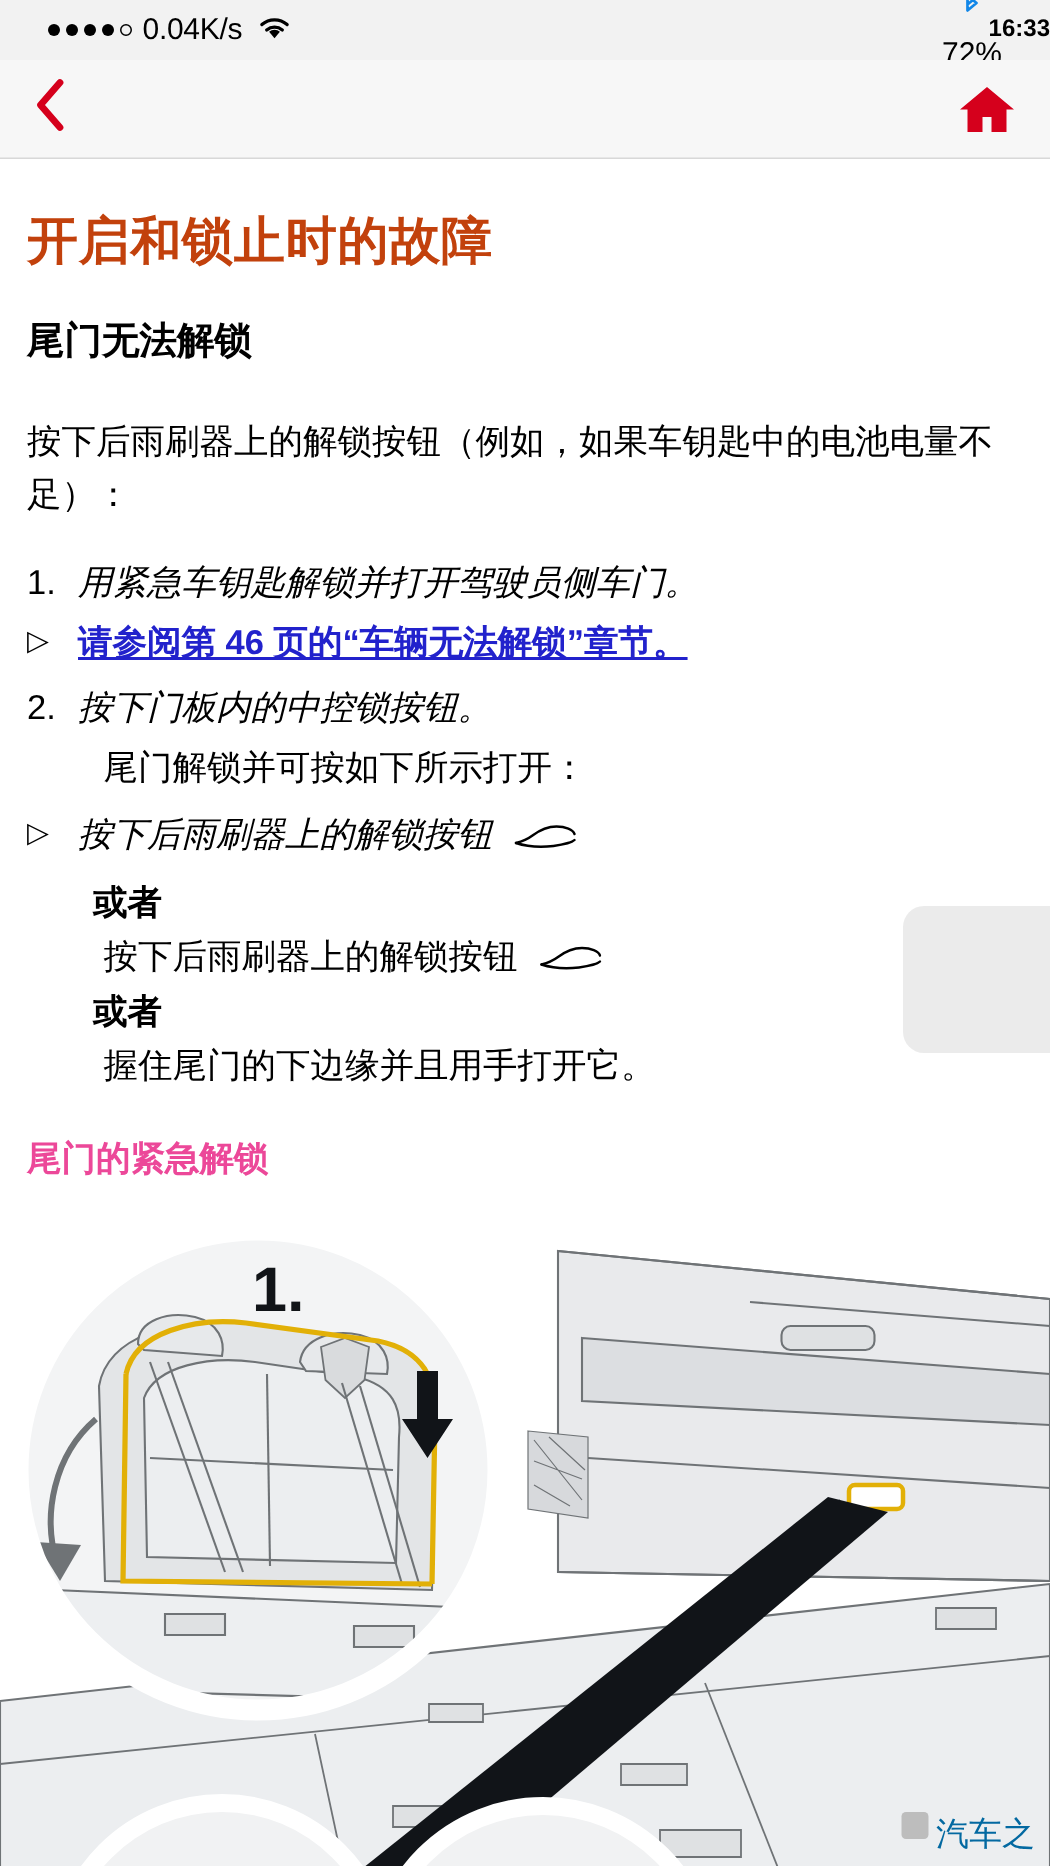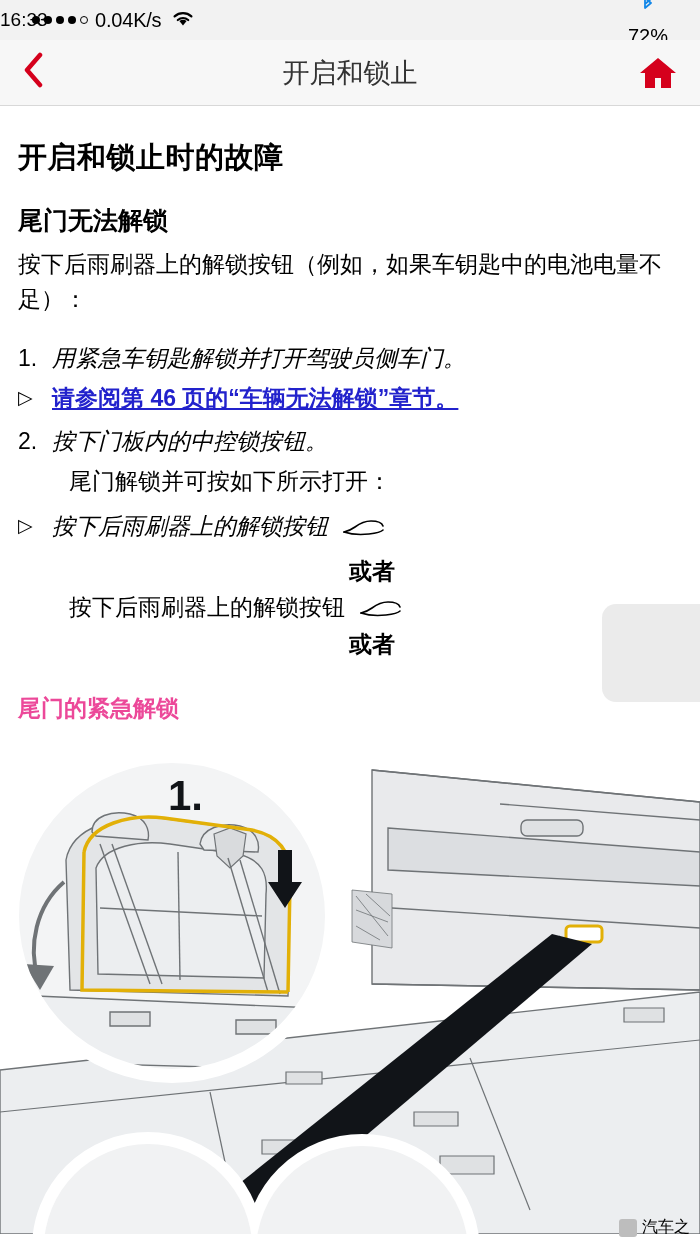--- a/index.html
+++ b/index.html
@@ -45,23 +45,23 @@
   .dot.hollow {
     background: transparent;
     border: 1.5px solid #000;
     box-sizing: border-box;
   }
   .net-speed { font-size: 20px; letter-spacing: -0.2px; }
   .wifi-icon { margin-left: 2px; }
   .status-center {
     position: absolute;
     left: 0; right: 0;
-    text-align: left;
-    font-size: 19px;
-    font-weight: normal;
+    text-align: right;
+    font-size: 16px;
+    font-weight: bold;
     pointer-events: none;
   }
   .status-right {
     margin-left: auto;
     display: flex;
     align-items: center;
     gap: 7px;
     font-size: 20px;
     flex-direction: column;
   }
@@ -141,30 +141,30 @@
     display: flex;
     align-items: center;
   }
 
   
   .content {
     padding: 22px 18px 0 18px;
     box-sizing: border-box;
   }
   h1.doc-title {
-    font-size: 29px;
+    font-size: 34px;
     font-weight: bold;
     margin: 10px 0 26px 0;
-    color: #000000;
+    color: #c2410c;
     letter-spacing: 0.5px;
   }
   h2.sec-title {
     font-size: 25px;
     font-weight: bold;
-    margin: 0 0 10px 0;
+    margin: 0 0 34px 0;
     color: #000;
   }
   p.para {
     font-size: 23px;
     line-height: 1.52;
     margin: 0 0 24px 0;
     color: #000;
   }
   ol.steps {
     margin: 0;
@@ -208,21 +208,20 @@
     line-height: 1.5;
     color: #000;
     margin-left: 51px;
   }
   .bold-or {
     font-weight: bold;
     font-size: 23px;
     line-height: 1.6;
     margin-left: 44px;
     color: #000;
-    text-align: center;
   }
   .inline-car {
     display: inline-block;
     vertical-align: middle;
     margin-left: 8px;
   }
   h3.sub-head {
     font-size: 23px;
     font-weight: bold;
     margin: 30px 0 16px 0;
@@ -261,24 +260,23 @@
     background: #e8e8e8;
     border-radius: 14px 0 0 14px;
     opacity: 0.85;
     cursor: pointer;
   }
 
   .watermark {
     position: absolute;
     right: 10px;
     bottom: 6px;
-    font-size: 16px;
-    color: #000000;
-    display: flex;
-    align-items: center;
+    font-size: 22px;
+    color: #0369a1;
+    display: flex;
     gap: 5px;
   }
   .wm-badge {
     display: inline-block;
     width: 18px; height: 18px;
     border-radius: 3px;
     background: #bdbdbd;
   }
 </style>
 </head>
@@ -316,21 +314,20 @@
       </span>
   </div>
 </div>
 
 <div class="nav-bar">
   <div class="nav-back">
     <svg width="22" height="36" viewBox="0 0 22 36">
         <path d="M18 3L5 18l13 15" stroke="#d5001c" stroke-width="4.5" fill="none" stroke-linecap="round" stroke-linejoin="round"></path>
       </svg>
   </div>
-  <div class="nav-title">开启和锁止</div>
   <div class="nav-home">
     <svg width="40" height="36" viewBox="0 0 40 36">
       <path d="M20 3L2 18h5v15h10V23h6v10h10V18h5z" fill="#d5001c"></path>
     </svg>
   </div>
 </div>
 
 <div class="content">
 
   <h1 class="doc-title">开启和锁止时的故障</h1>
@@ -377,20 +374,21 @@
     <span>按下后雨刷器上的解锁按钮</span>
     <span class="inline-car">
       <svg width="42" height="18" viewBox="0 0 42 18">
           <path d="M2 14c4-1 7-2 11-5 4-3 9-6 16-6 6 0 11 2 12 5" stroke="#000" stroke-width="1.6" fill="none" stroke-linecap="round"></path>
           <path d="M2 14c6 2 16 3 25 2 8-1 13-3 14-4" stroke="#000" stroke-width="1.6" fill="none" stroke-linecap="round"></path>
         </svg>
     </span>
   </div>
 
   <div class="bold-or">或者</div>
+  <div class="sub-line">握住尾门的下边缘并且用手打开它。</div>
 
   <h3 class="sub-head">尾门的紧急解锁</h3>
 
   <div class="figure-wrap">
     <div class="fig-code">MF1-239</div>
 
     <svg class="fig-svg" width="700" height="494" viewBox="0 0 700 494">
       <rect x="0" y="0" width="700" height="494" fill="#ffffff"></rect>
 
       <g stroke="#6f7376" fill="none" stroke-width="1.4">

